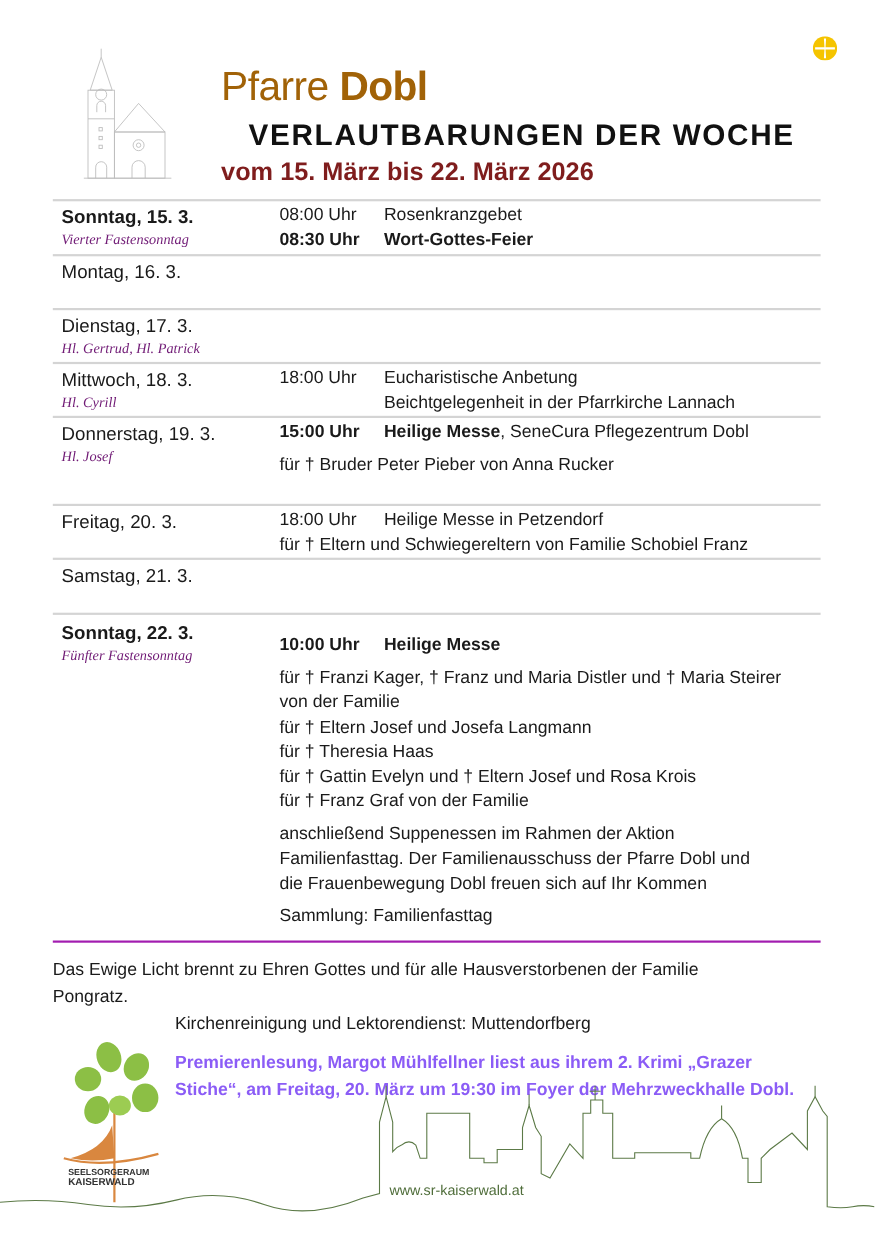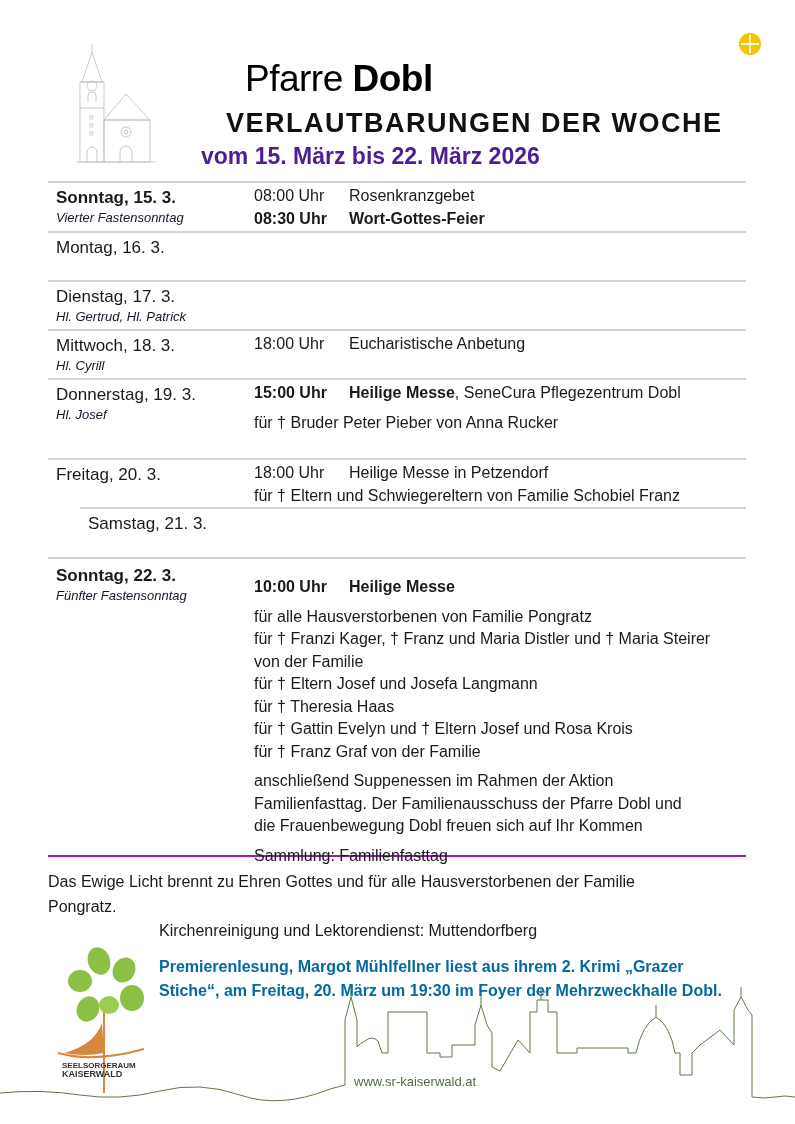--- a/index.html
+++ b/index.html
@@ -1,39 +1,39 @@
 <!DOCTYPE html>
 <html><head>
 <meta charset="utf-8">
 <style>
   html, body { margin:0; padding:0; background:#ffffff; }
   body { width:795px; height:1124px; position:relative; overflow:hidden;
          font-family:"Liberation Sans", sans-serif; color:#1a1a1a; }
   .church { position:absolute; left:76px; top:44px; width:80px; height:122px; }
   .brand-mark { position:absolute; left:739px; top:33px; width:22px; height:22px; }
-  .title-pfarre { position:absolute; left:201px; top:58px; font-size:37px; color:#000000; letter-spacing:-0.5px;margin-left:44px; }
+  .title-pfarre { position:absolute; left:201px; top:58px; font-size:37px; color:#a16207; letter-spacing:-0.5px; }
   .title-pfarre b { font-weight:bold; }
   .title-main { position:absolute; left:201px; top:108px; font-size:27px; font-weight:bold; letter-spacing:1.5px; color:#111;margin-left:25px; }
-  .title-sub { position:absolute; left:201px; top:143px; font-size:23px; font-weight:bold; color:#4c1d95; }
+  .title-sub { position:absolute; left:201px; top:143px; font-size:23px; font-weight:bold; color:#7f1d1d; }
 
   .schedule { position:absolute; left:48px; top:181px; width:698px; }
   .row { border-top:2px solid #d4d4d4; position:relative; }
   .row:last-child { border-bottom:2px solid #a21caf; }
   .day-col { position:absolute; left:8px; top:4px; width:190px; }
   .day { font-size:17px; line-height:22px; }
   .day.bold { font-weight:bold; }
-  .saint { font-size:13px; font-style:italic; line-height:18px; color:#0f172a; }
+  .saint { font-size:13px; font-style:italic; line-height:18px; color:#701a75;font-family:Liberation Serif, serif; }
   .ev-col { margin-left:206px; padding-top:2px; font-size:16px; line-height:22.5px; }
   .ev-line { white-space:nowrap; }
   .time { display:inline-block; width:95px; }
   .b { font-weight:bold; }
   .gap { height:7px; }
 
   .note { position:absolute; font-size:16px; line-height:25px; }
-  .promo { position:absolute; left:159px; top:955px; width:600px; font-size:16px; line-height:24px; font-weight:bold; color:#0369a1; }
+  .promo { position:absolute; left:159px; top:955px; width:600px; font-size:16px; line-height:24px; font-weight:bold; color:#8b5cf6; }
   .logo { position:absolute; left:54px; top:945px; width:100px; height:150px; }
   .logo-text { position:absolute; left:62px; top:1061px; font-size:8px; font-weight:bold; line-height:9px; color:#333; }
   .skyline { position:absolute; left:0; top:985px; width:795px; height:125px; }
   .url { position:absolute; left:354px; top:1074px; font-size:13px; color:#4f6d3a; }
 </style>
 </head>
 <body>
 
 <svg class="church" viewBox="0 0 80 122" fill="none" stroke="#bdbdbd" stroke-width="0.8">
   <line x1="16" y1="0" x2="16" y2="8"></line>
@@ -92,20 +92,21 @@
     </div>
   </div>
 
   <div class="row" style="height:47px;">
     <div class="day-col">
       <div class="day">Mittwoch, 18. 3.</div>
       <div class="saint">Hl. Cyrill</div>
     </div>
     <div class="ev-col">
       <div class="ev-line"><span class="time">18:00 Uhr</span><span>Eucharistische Anbetung</span></div>
+      <div class="ev-line"><span class="time"></span><span>Beichtgelegenheit in der Pfarrkirche Lannach</span></div>
     </div>
   </div>
 
   <div class="row" style="height:78px;">
     <div class="day-col">
       <div class="day">Donnerstag, 19. 3.</div>
       <div class="saint">Hl. Josef</div>
     </div>
     <div class="ev-col">
       <div class="ev-line"><span class="time b">15:00 Uhr</span><span class="b">Heilige Messe</span><span>, SeneCura Pflegezentrum Dobl</span></div>
@@ -117,35 +118,34 @@
   <div class="row" style="height:47px;">
     <div class="day-col">
         <div class="day">Freitag, 20. 3.</div>
       </div>
     <div class="ev-col">
       <div class="ev-line"><span class="time">18:00 Uhr</span><span>Heilige Messe in Petzendorf</span></div>
       <div class="ev-line">für † Eltern und Schwiegereltern von Familie Schobiel Franz</div>
     </div>
   </div>
 
-  <div class="row" style="height:48px;margin-left:32px;">
+  <div class="row" style="height:48px;">
     <div class="day-col">
         <div class="day">Samstag, 21. 3.</div>
       </div>
   </div>
 
   <div class="row" style="height:296px;">
     <div class="day-col" style="top:6px;">
       <div class="day bold">Sonntag, 22. 3.</div>
       <div class="saint">Fünfter Fastensonntag</div>
     </div>
     <div class="ev-col" style="padding-top:17px;">
       <div class="ev-line b"><span class="time">10:00 Uhr</span><span>Heilige Messe</span></div>
       <div class="gap"></div>
-      <div class="ev-line">für alle Hausverstorbenen von Familie Pongratz</div>
       <div class="ev-line">für † Franzi Kager, † Franz und Maria Distler und † Maria Steirer</div>
       <div class="ev-line">von der Familie</div>
       <div class="ev-line">für † Eltern Josef und Josefa Langmann</div>
       <div class="ev-line">für † Theresia Haas</div>
       <div class="ev-line">für † Gattin Evelyn und † Eltern Josef und Rosa Krois</div>
       <div class="ev-line">für † Franz Graf von der Familie</div>
       <div class="gap"></div>
       <div class="ev-line">anschließend Suppenessen im Rahmen der Aktion</div>
       <div class="ev-line">Familienfasttag. Der Familienausschuss der Pfarre Dobl und</div>
       <div class="ev-line">die Frauenbewegung Dobl freuen sich auf Ihr Kommen</div>

